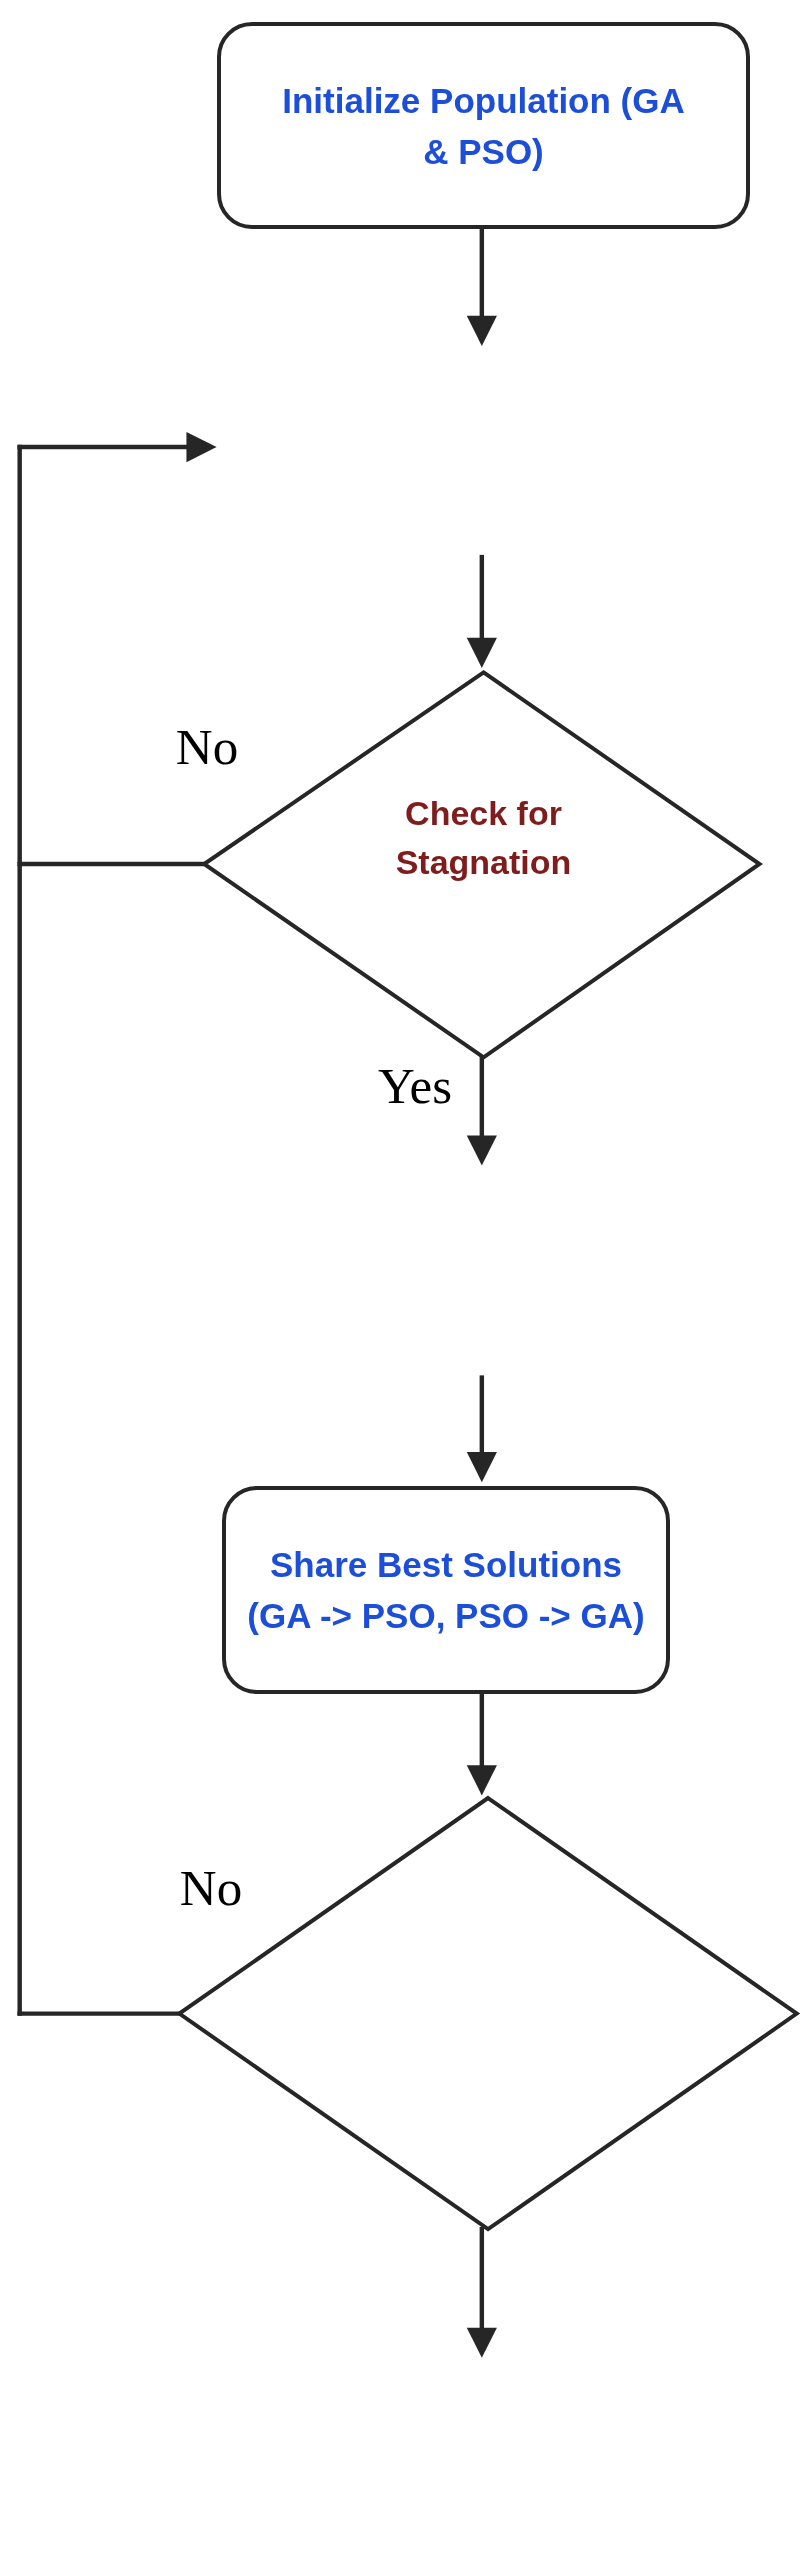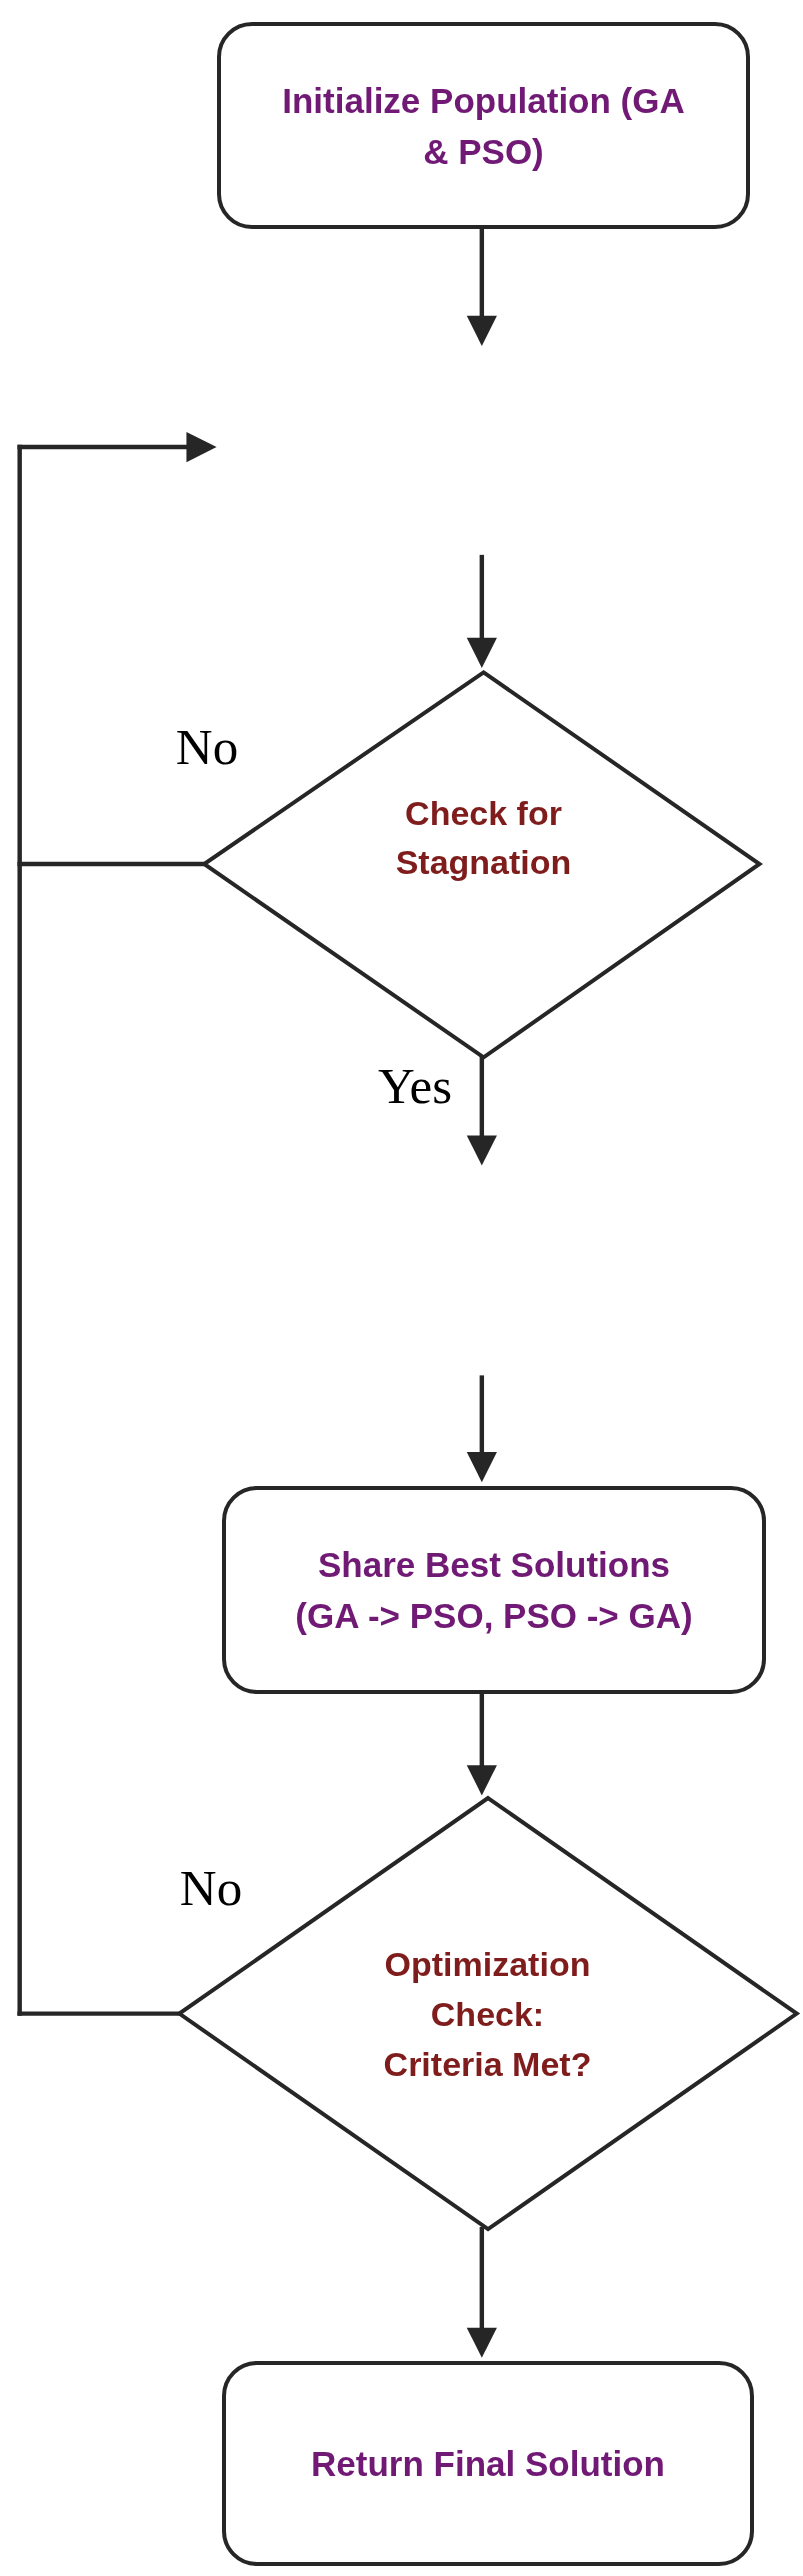--- a/index.html
+++ b/index.html
@@ -31,21 +31,21 @@
     display: flex;
     align-items: center;
     justify-content: center;
     text-align: center;
   }
   .node-label {
     white-space: pre-line;
     font-size: 35px;
     line-height: 51px;
     font-weight: 600;
-    color: #701a75;
+    color: #1d4ed8;
     letter-spacing: 0px;
   }
   .diamond-label {
     position: absolute;
     text-align: center;
     white-space: pre-line;
     font-size: 34px;
     line-height: 49px;
     font-weight: 600;
     color: #7f1d1d;
@@ -97,35 +97,29 @@
     </g>
   </svg>
 
   <div class="pbox" style="left:217px; top:22px; width:533px; height:207px;">
     <span class="node-label">Initialize Population (GA
 &amp; PSO)</span>
   </div>
 
 
 
-  <div class="pbox" style="left:222px; top:1486px; width:544px; height:208px;">
+  <div class="pbox" style="left:222px; top:1486px; width:448px; height:208px;">
     <span class="node-label">Share Best Solutions
 (GA -&gt; PSO, PSO -&gt; GA)</span>
   </div>
 
-  <div class="pbox" style="left:222px; top:2361px; width:532px; height:205px;">
-    <span class="node-label">Return Final Solution</span>
-  </div>
 
   <div class="diamond-label" style="left:306px; top:789px; width:355px;">Check for
 Stagnation</div>
 
-  <div class="diamond-label" style="left:310px; top:1939px; width:355px; line-height:50px;">Optimization
-Check:
-Criteria Met?</div>
 
   <div class="edge-label" style="left:145px; top:722px; width:124px;">No</div>
 
   <div class="edge-label" style="left:353px; top:1061px; width:124px;">Yes</div>
 
   <div class="edge-label" style="left:149px; top:1863px; width:124px;">No</div>
 
 </div>
 
 

